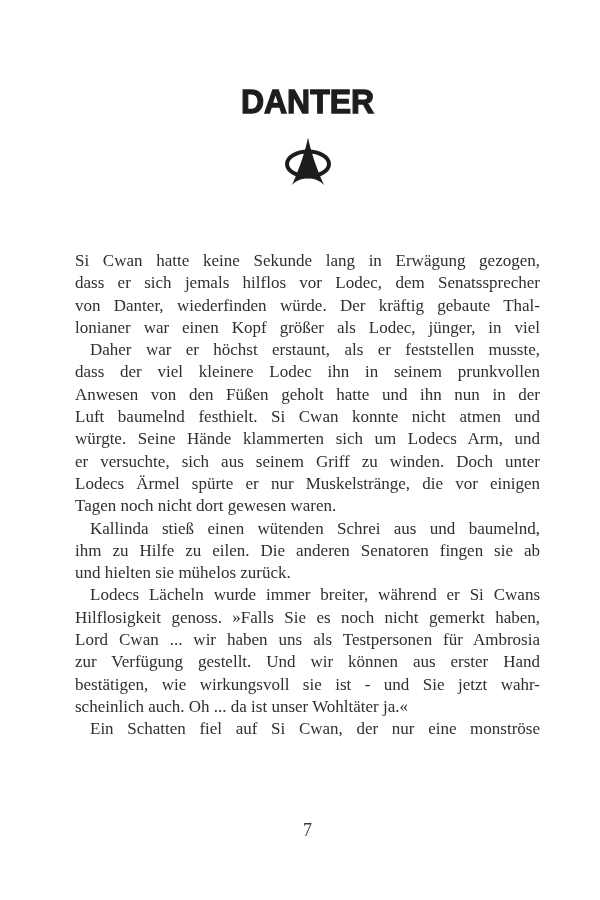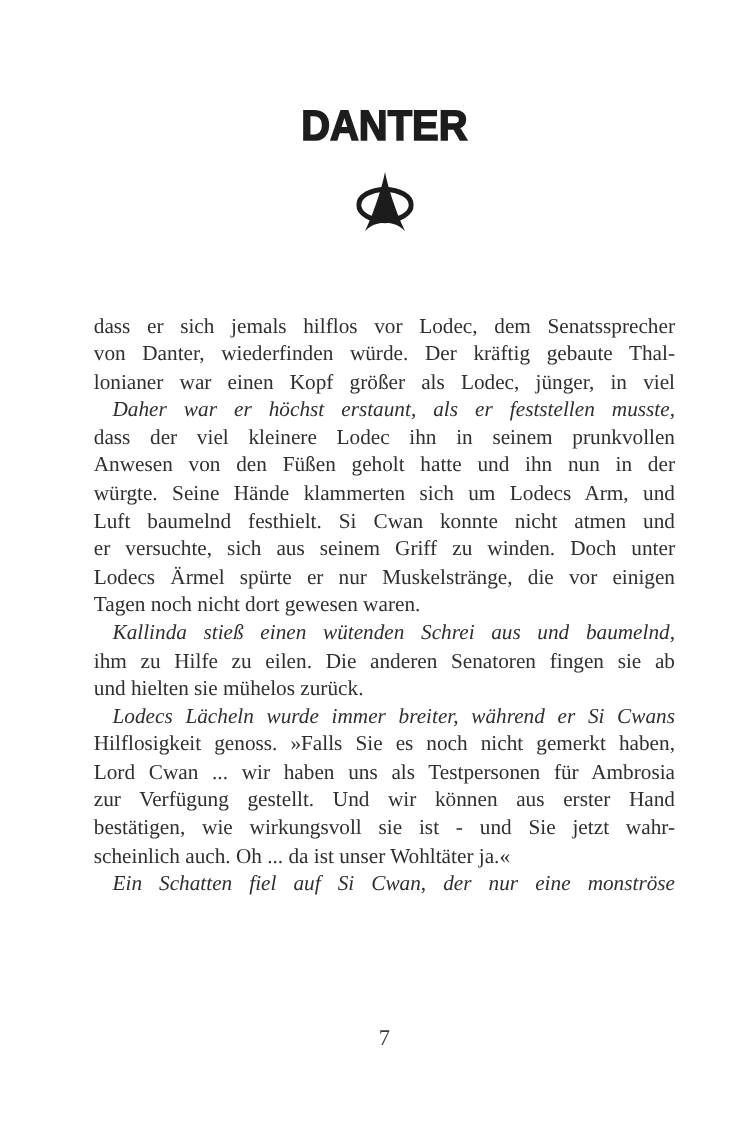--- a/index.html
+++ b/index.html
@@ -58,21 +58,20 @@
   .line {
     text-align: justify;
     text-align-last: justify;
     white-space: normal;
   }
   .line.final {
     text-align-last: left;
   }
   .line.indent {
     text-indent: 15px;
-    font-style: italic;
   }
   .page-number {
     position: absolute;
     top: 818px;
     left: 75px;
     width: 465px;
     text-align: center;
     font-size: 18px;
     line-height: 24px;
     color: #3a3a3a;
@@ -87,30 +86,31 @@
 
   <div class="icon-wrap">
     <svg width="46" height="50" viewBox="0 0 92 100" aria-hidden="true">
       <ellipse cx="46" cy="54" rx="42" ry="25" fill="none" stroke="#1c1c1c" stroke-width="8"></ellipse>
       <path d="M46,1 C50,22 60,56 78,96 C62,78 30,78 14,96 C32,56 42,22 46,1 Z" fill="#1c1c1c"></path>
     </svg>
   </div>
 
   <div class="text-block">
       <div class="para">
+        <div class="line">Si Cwan hatte keine Sekunde lang in Erwägung gezogen,</div>
         <div class="line">dass er sich jemals hilflos vor Lodec, dem Senatssprecher</div>
         <div class="line">von Danter, wiederfinden würde. Der kräftig gebaute Thal-</div>
         <div class="line">lonianer war einen Kopf größer als Lodec, jünger, in viel</div>
       </div>
       <div class="para">
         <div class="line indent">Daher war er höchst erstaunt, als er feststellen musste,</div>
         <div class="line">dass der viel kleinere Lodec ihn in seinem prunkvollen</div>
         <div class="line">Anwesen von den Füßen geholt hatte und ihn nun in der</div>
+        <div class="line">Luft baumelnd festhielt. Si Cwan konnte nicht atmen und</div>
         <div class="line">würgte. Seine Hände klammerten sich um Lodecs Arm, und</div>
-        <div class="line">Luft baumelnd festhielt. Si Cwan konnte nicht atmen und</div>
         <div class="line">er versuchte, sich aus seinem Griff zu winden. Doch unter</div>
         <div class="line">Lodecs Ärmel spürte er nur Muskelstränge, die vor einigen</div>
         <div class="line final">Tagen noch nicht dort gewesen waren.</div>
       </div>
       <div class="para">
         <div class="line indent">Kallinda stieß einen wütenden Schrei aus und baumelnd,</div>
         <div class="line">ihm zu Hilfe zu eilen. Die anderen Senatoren fingen sie ab</div>
         <div class="line final">und hielten sie mühelos zurück.</div>
       </div>
       <div class="para">

